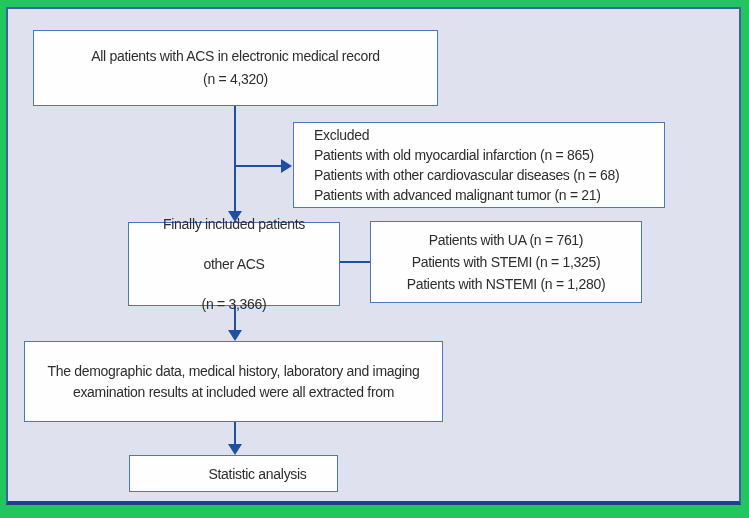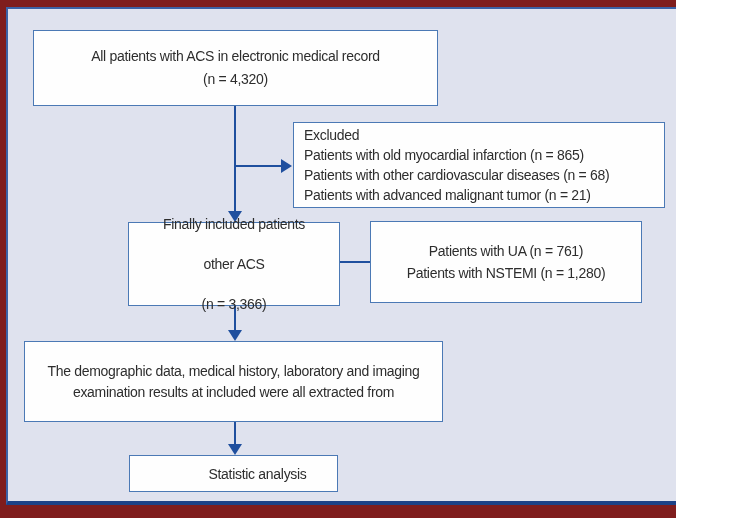--- a/index.html
+++ b/index.html
@@ -1,20 +1,20 @@
 <!DOCTYPE html>
 <html><head>
 <meta charset="utf-8">
 <style>
   html, body { margin: 0; padding: 0; background: #ffffff; }
   .page {
     position: relative;
-    width: 676px;
+    width: 749px;
     height: 518px;
-    background: #7f1d1d;
+    background: #22c55e;
     font-family: "Liberation Sans", sans-serif;
     overflow: hidden;
   }
   .frame {
     position: absolute;
     left: 6px; top: 7px;
     width: 735px; height: 498px;
     box-sizing: border-box;
     background: #dfe2ee;
     border: 2px solid #3c62a6;
@@ -29,21 +29,21 @@
     flex-direction: column;
     justify-content: center;
     color: #2d2d2d;
     font-size: 14px;
     letter-spacing: -0.3px;
   }
   .box .ln { display: block; white-space: nowrap; }
   .centered { text-align: center; }
   .box-all      { left: 33px;  top: 30px;  width: 405px; height: 76px; }
   .box-all .ln  { line-height: 23px; }
-  .box-excl     { left: 293px; top: 122px; width: 372px; height: 86px; padding-left: 10px; text-align: left; }
+  .box-excl     { left: 293px; top: 122px; width: 372px; height: 86px; padding-left: 20px; text-align: left; }
   .box-excl .ln { line-height: 20px; }
   .box-incl     { left: 128px; top: 222px; width: 212px; height: 84px; gap: 18px; }
   .box-incl .ln { line-height: 22px; }
   .box-sub      { left: 370px; top: 221px; width: 272px; height: 82px; }
   .box-sub .ln  { line-height: 22px; }
   .box-extr     { left: 24px;  top: 341px; width: 419px; height: 81px; }
   .box-extr .ln { line-height: 21px; }
   .box-anal     { left: 129px; top: 455px; width: 209px; height: 37px; }
   .box-anal .ln { line-height: 18px; padding-left: 48px; }
   .vline { position: absolute; width: 2px; background: #1f4f9e; }
@@ -104,20 +104,21 @@
   </div>
 
   <div class="box box-incl centered">
     <span class="ln">Finally included patients</span>
     <span class="ln">other ACS</span>
     <span class="ln">(n = 3,366)</span>
   </div>
 
   <div class="box box-sub centered">
     <span class="ln">Patients with UA (n = 761)</span>
+    <span class="ln">Patients with STEMI (n = 1,325)</span>
     <span class="ln">Patients with NSTEMI (n = 1,280)</span>
   </div>
 
   <div class="box box-extr centered">
     <span class="ln">The demographic data, medical history, laboratory and imaging</span>
     <span class="ln">examination results at included were all extracted from</span>
   </div>
 
   <div class="box box-anal centered">
     <span class="ln">Statistic analysis</span>

